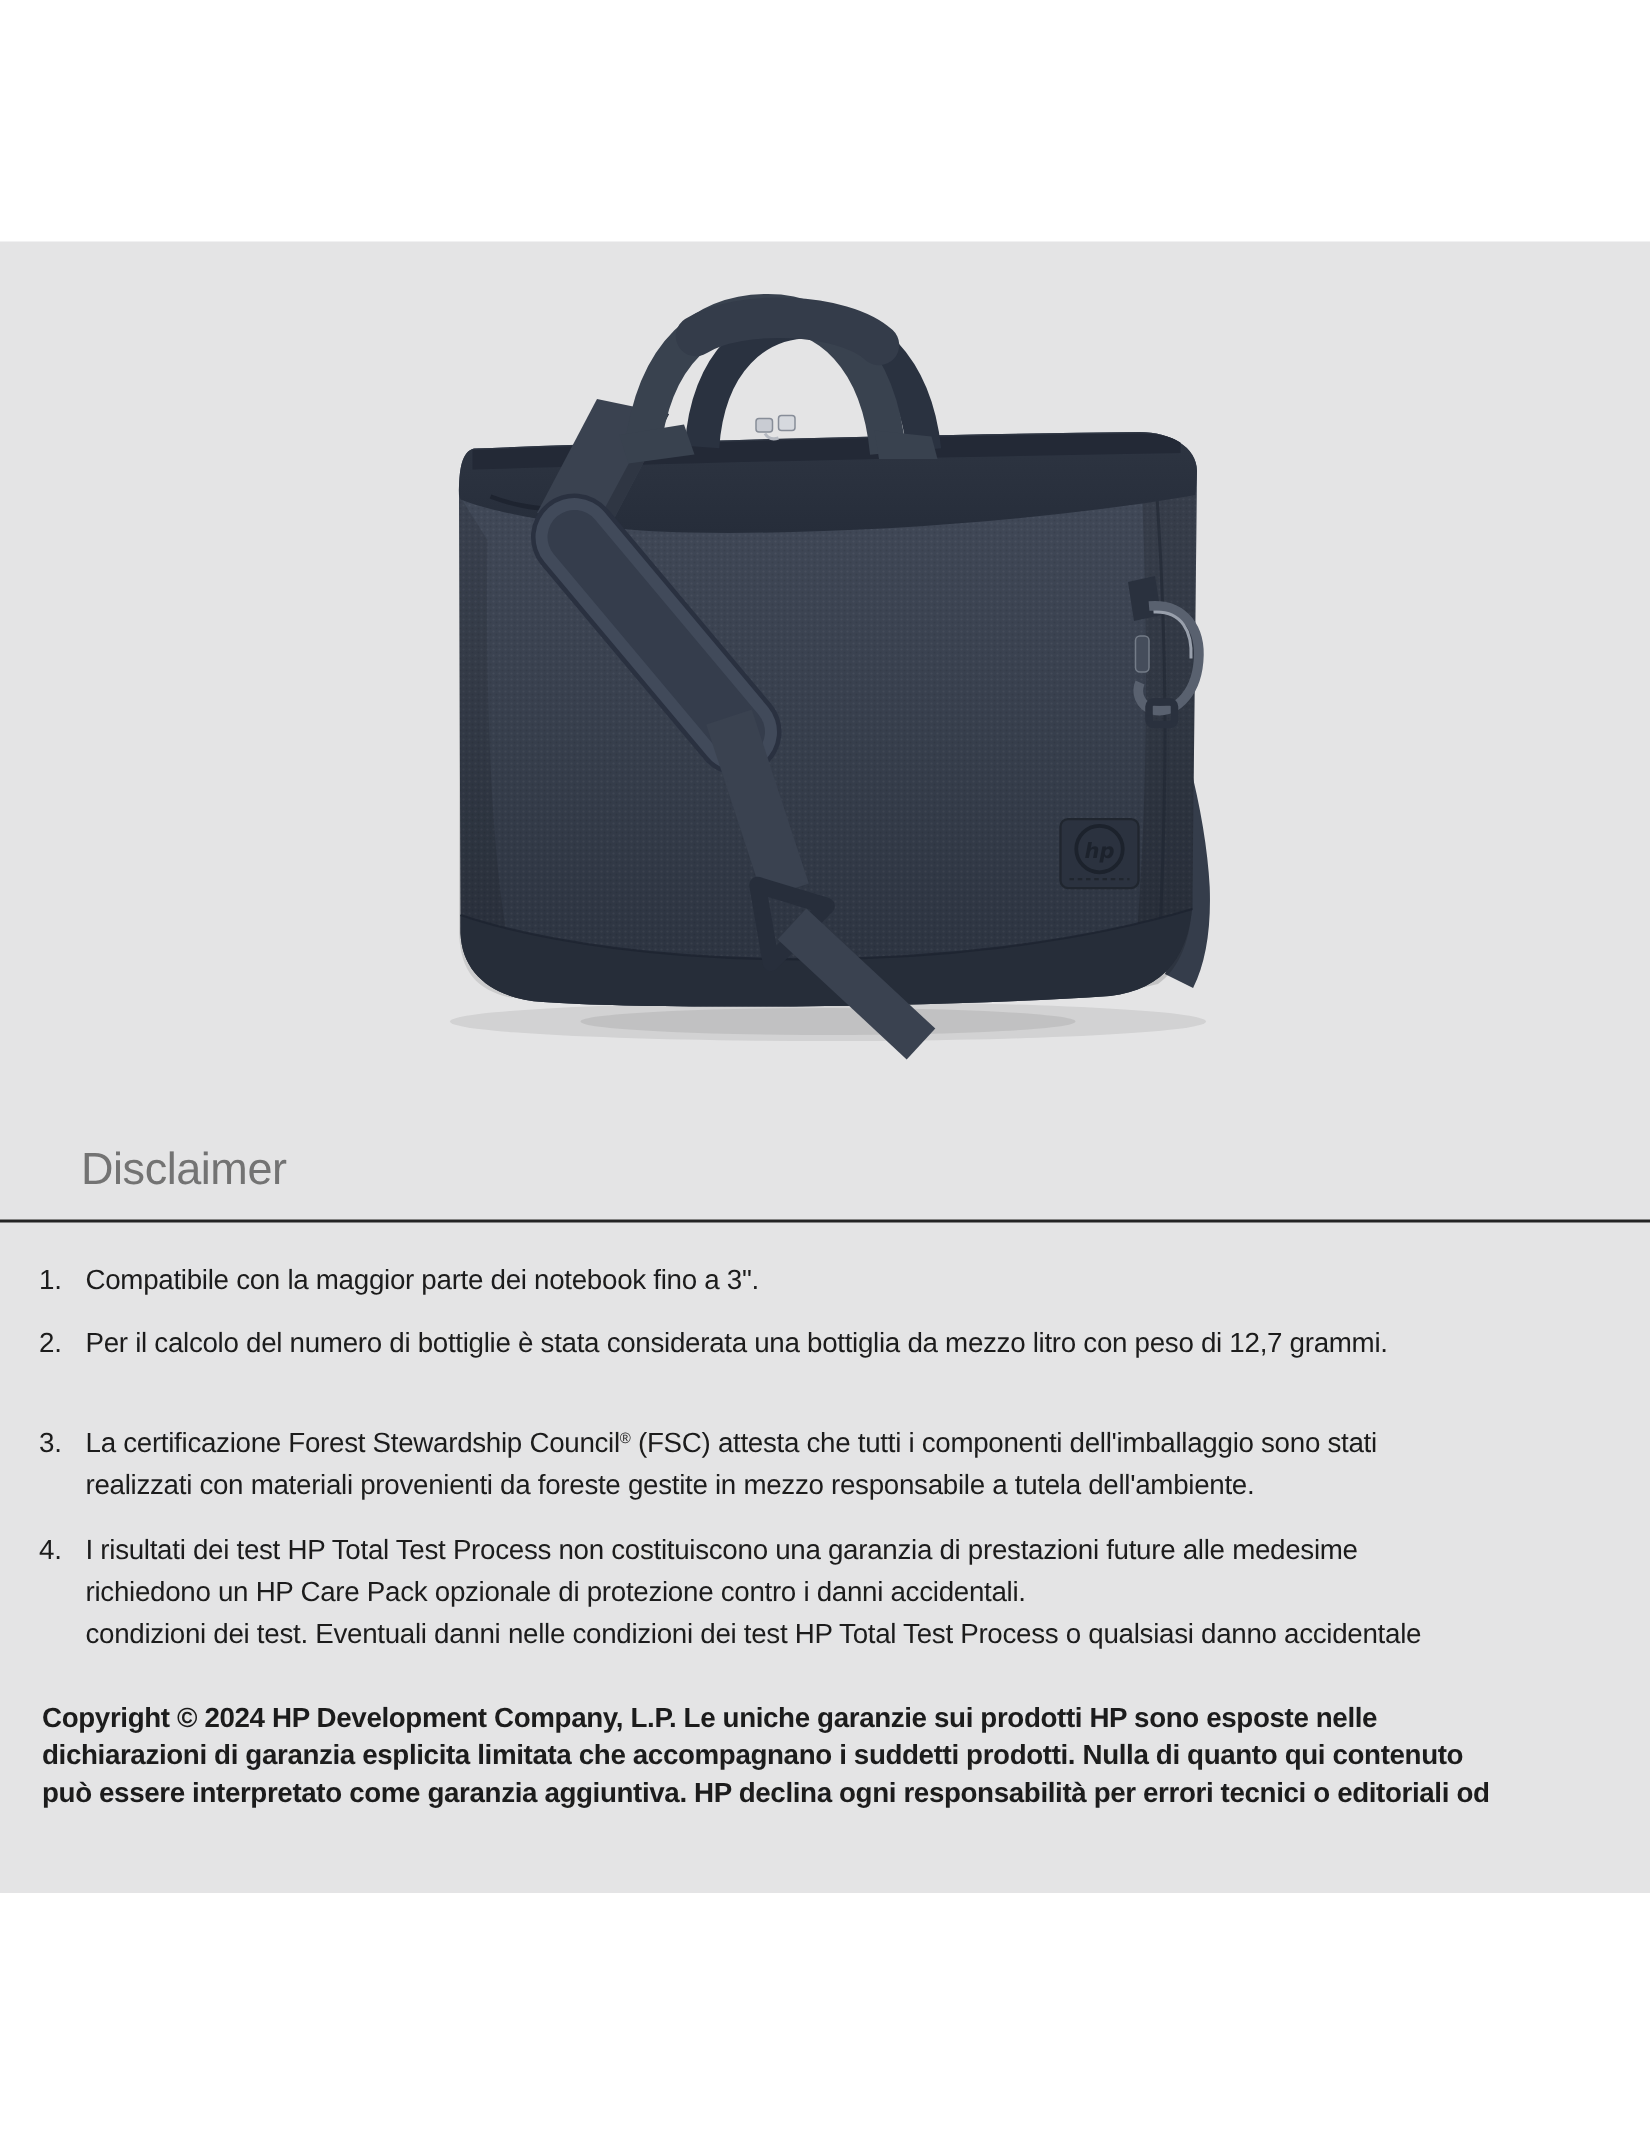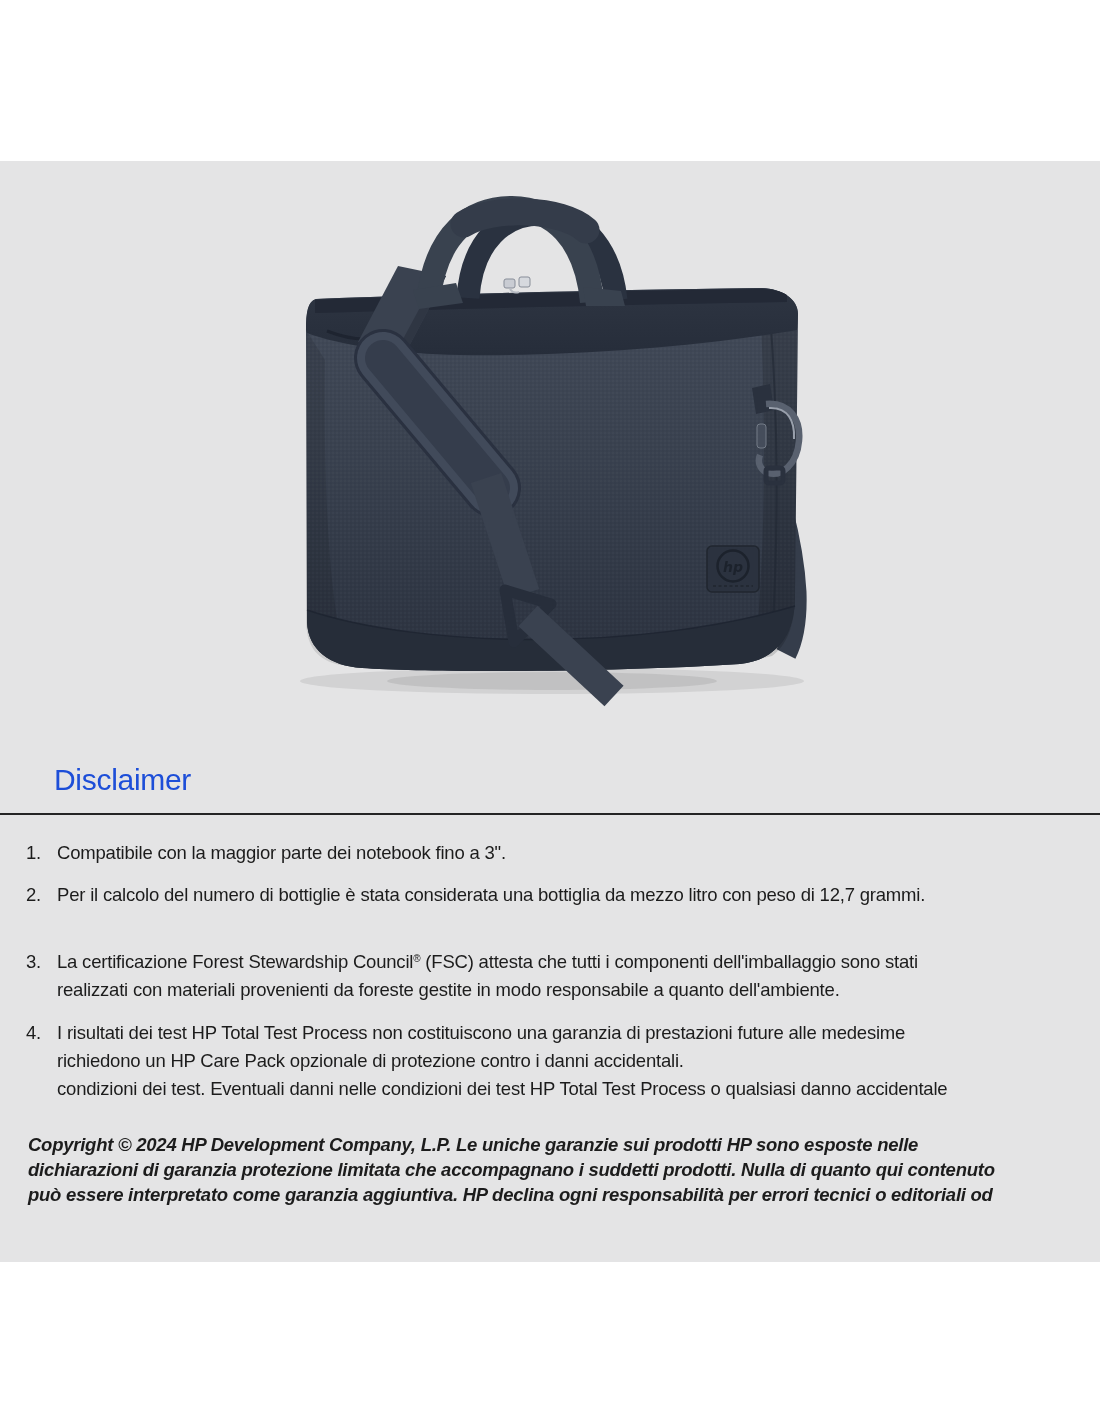--- a/index.html
+++ b/index.html
@@ -9,39 +9,39 @@
     font-family:"Liberation Sans","DejaVu Sans",sans-serif;
     -webkit-font-smoothing:antialiased;
   }
   .panel{
     position:absolute;left:0;top:161px;width:1100px;height:1101px;
     background:#e4e4e5;
   }
   .product-svg{position:absolute;left:290px;top:190px;width:560px;height:520px;}
   .page-title{
     position:absolute;left:54px;top:763px;margin:0;
-    font-size:30px;line-height:34px;font-weight:400;color:#1d4ed8;
+    font-size:30px;line-height:34px;font-weight:400;color:#737373;
     letter-spacing:-0.3px;
   }
   .rule{
     position:absolute;left:0;top:813px;width:1100px;height:2px;background:#242424;
   }
   .disclaimer-list{position:absolute;left:0;top:0;width:1100px;}
   .list-item{position:absolute;left:0;width:1080px;color:#1c1c1c;}
   .item-number{
     position:absolute;left:26px;top:0;width:28px;
     font-size:18.5px;line-height:28px;letter-spacing:-0.2px;
   }
   .item-lines{position:absolute;left:57px;top:0;}
   .item-line{
     font-size:18.5px;line-height:28px;letter-spacing:-0.2px;white-space:nowrap;
   }
   sup.reg{font-size:10px;vertical-align:6px;line-height:0;}
   .copyright{
-    position:absolute;left:28px;top:1132px;width:1060px;color:#1c1c1c;font-style:italic;
+    position:absolute;left:28px;top:1132px;width:1060px;color:#1c1c1c;
   }
   .copyright-line{
     font-size:18.5px;line-height:25px;font-weight:bold;
     letter-spacing:-0.25px;white-space:nowrap;
   }
 </style>
 </head>
 <body>
 
 <div class="panel"></div>
@@ -153,30 +153,30 @@
     <div class="list-item" style="top: 881px;">
       <span class="item-number">2.</span>
       <div class="item-lines">
         <div class="item-line">Per il calcolo del numero di bottiglie è stata considerata una bottiglia da mezzo litro con peso di 12,7 grammi.</div>
       </div>
     </div>
     <div class="list-item" style="top: 948px;">
       <span class="item-number">3.</span>
       <div class="item-lines">
         <div class="item-line">La certificazione Forest Stewardship Council<sup class="reg">®</sup> (FSC) attesta che tutti i componenti dell'imballaggio sono stati</div>
-        <div class="item-line">realizzati con materiali provenienti da foreste gestite in modo responsabile a quanto dell'ambiente.</div>
+        <div class="item-line">realizzati con materiali provenienti da foreste gestite in mezzo responsabile a tutela dell'ambiente.</div>
       </div>
     </div>
     <div class="list-item" style="top: 1019px;">
       <span class="item-number">4.</span>
       <div class="item-lines">
         <div class="item-line">I risultati dei test HP Total Test Process non costituiscono una garanzia di prestazioni future alle medesime</div>
         <div class="item-line">richiedono un HP Care Pack opzionale di protezione contro i danni accidentali.</div>
         <div class="item-line">condizioni dei test. Eventuali danni nelle condizioni dei test HP Total Test Process o qualsiasi danno accidentale</div>
       </div>
     </div>
   </div>
 
 <div class="copyright">
     <div class="copyright-line">Copyright © 2024 HP Development Company, L.P. Le uniche garanzie sui prodotti HP sono esposte nelle</div>
-    <div class="copyright-line">dichiarazioni di garanzia protezione limitata che accompagnano i suddetti prodotti. Nulla di quanto qui contenuto</div>
+    <div class="copyright-line">dichiarazioni di garanzia esplicita limitata che accompagnano i suddetti prodotti. Nulla di quanto qui contenuto</div>
     <div class="copyright-line">può essere interpretato come garanzia aggiuntiva. HP declina ogni responsabilità per errori tecnici o editoriali od</div>
   </div>
 
 </body></html>

